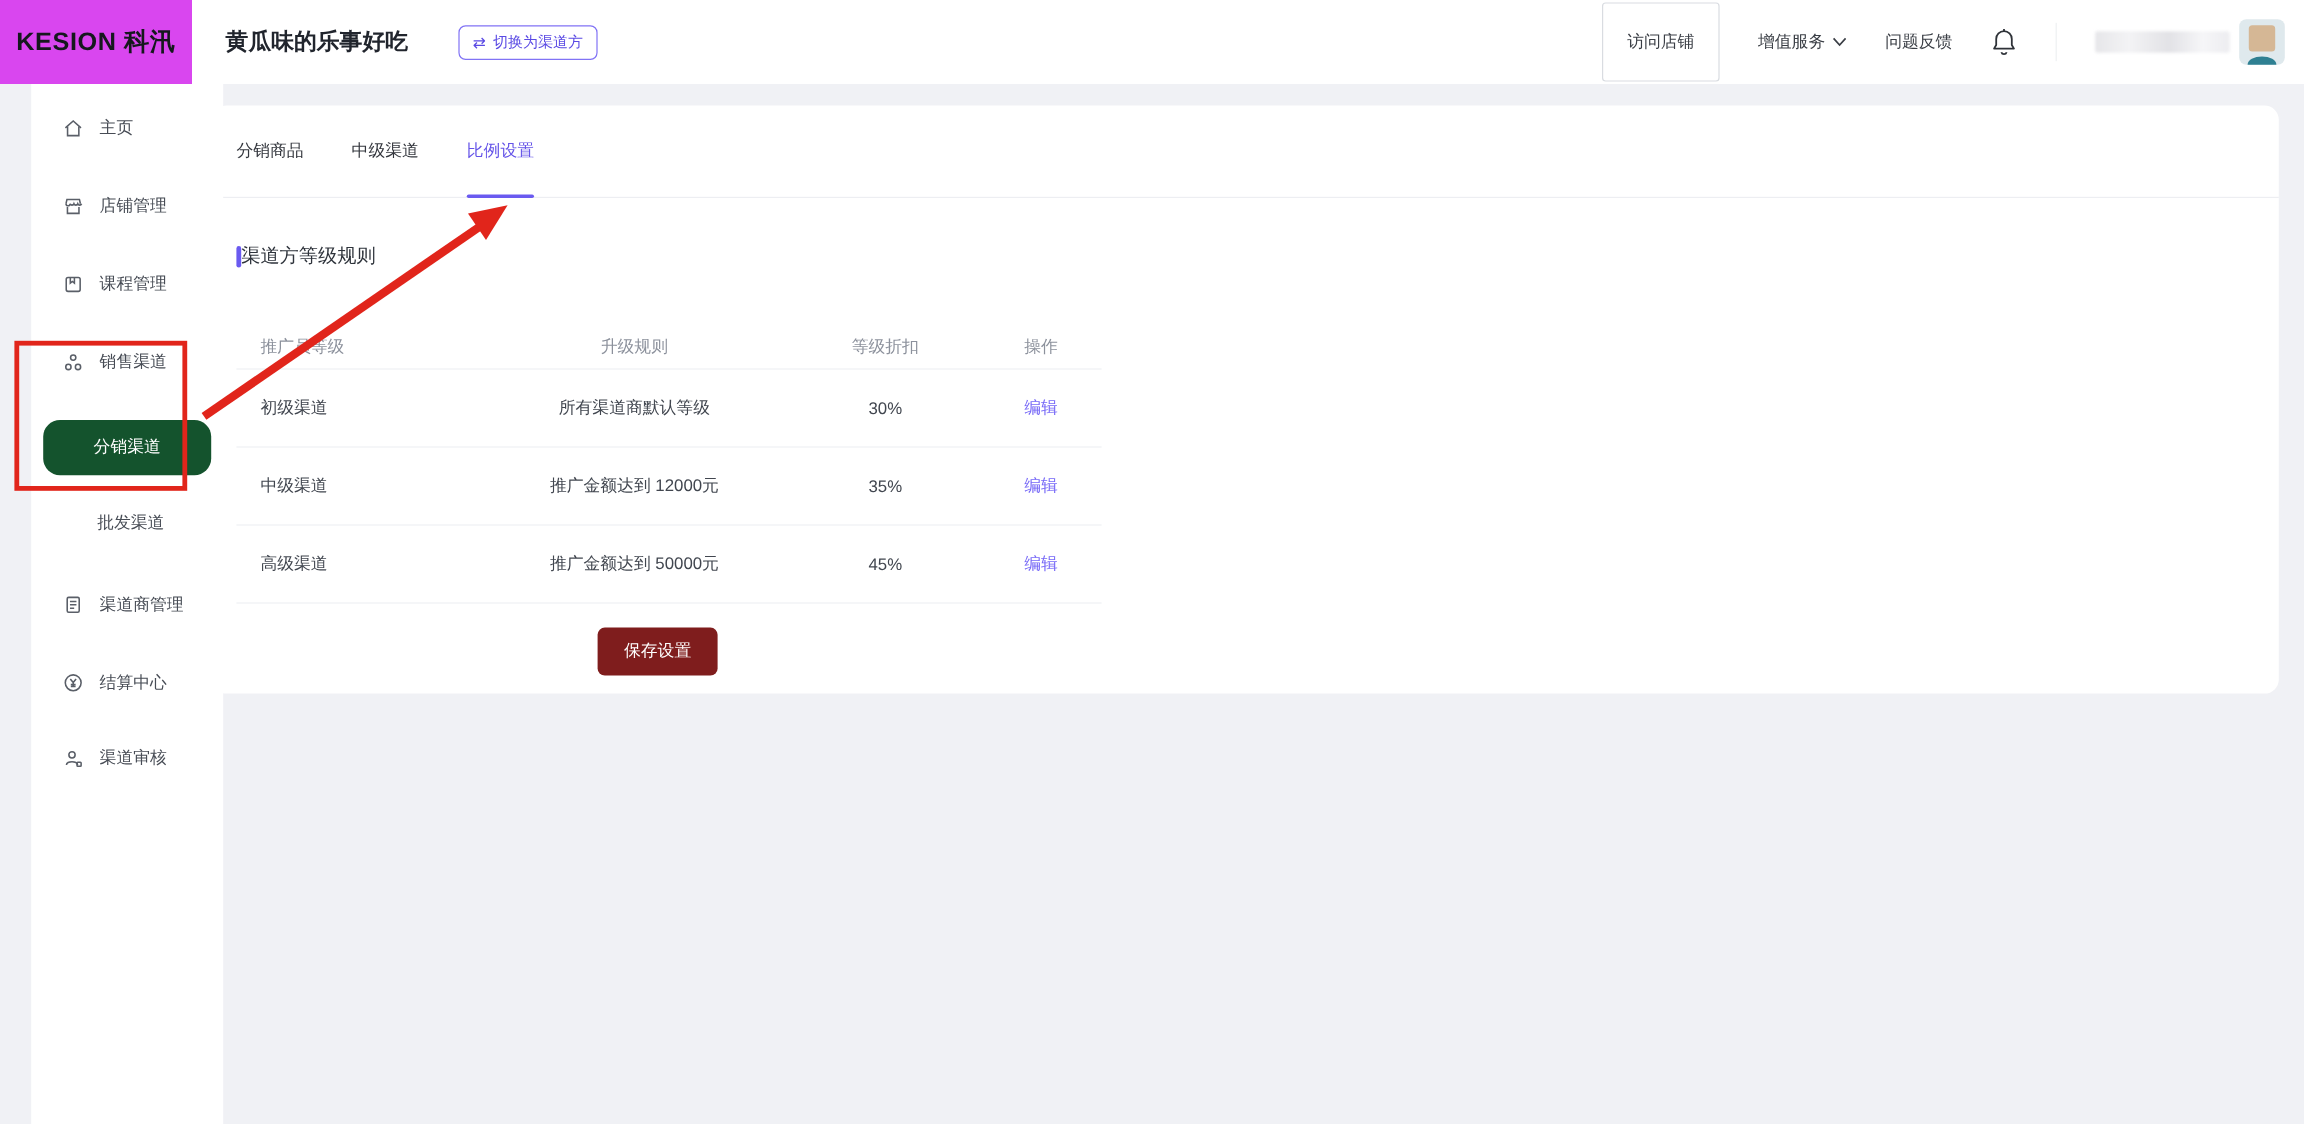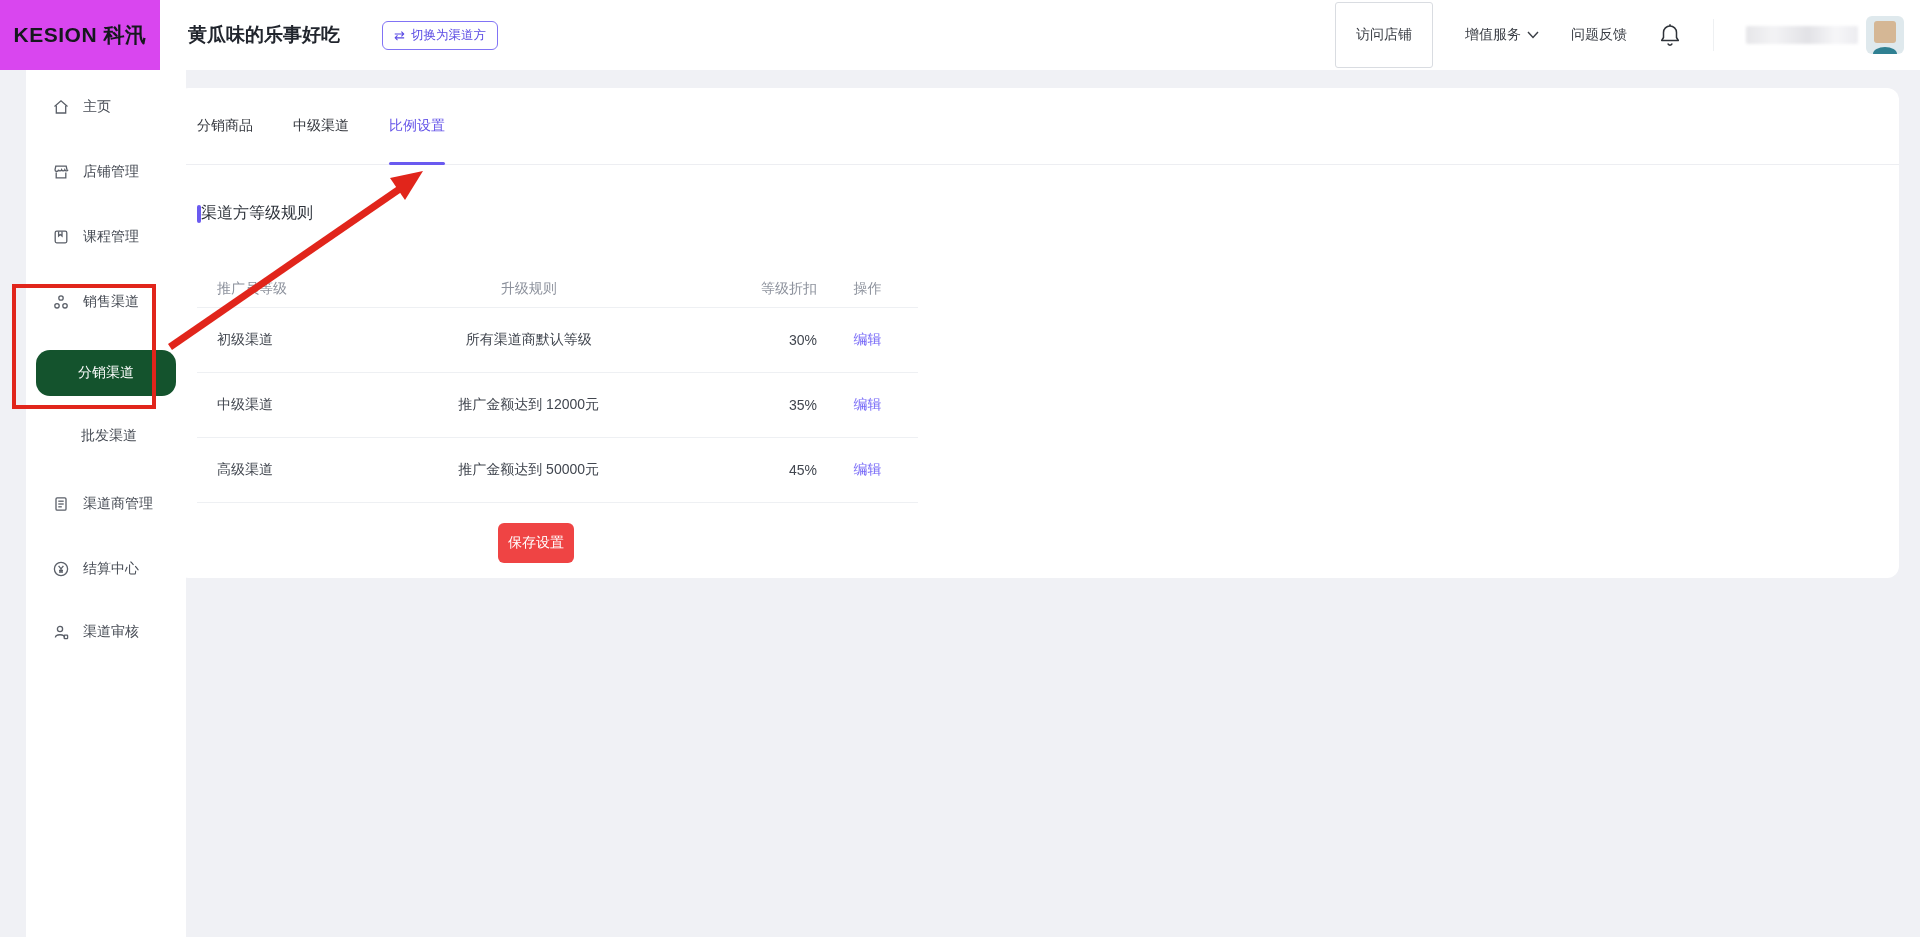--- a/index.html
+++ b/index.html
@@ -90,27 +90,27 @@
     font-size:16px; color:#2e333b;
   }
   .section-bar { width:4px; height:18px; background:#6a5af0; border-radius:2px; }
 
   .rule-table { position:absolute; left:20px; top:182px; width:721px; font-size:14px; }
   .t-row { display:flex; align-items:center; border-bottom:1px solid #eef0f3; }
   .t-head { height:38px; color:#8c919c; }
   .t-body { height:65px; color:#41464f; }
   .c1 { width:28%; text-align:left; padding-left:20px; }
   .c2 { width:36%; text-align:center; }
-  .c3 { width:22%; text-align:right; }
+  .c3 { width:22%; text-align:center; }
   .c4 { width:14%; text-align:center; }
   .edit-link { color:#7668f7; cursor:pointer;text-align:right; }
 
   .save-btn {
-    position:absolute; left:321px; top:435px; width:76px; height:40px;
-    background:#ef4444; color:#fff; font-size:14px; border:none; border-radius:6px;
+    position:absolute; left:321px; top:435px; width:100px; height:40px;
+    background:#7f1d1d; color:#fff; font-size:14px; border:none; border-radius:6px;
     cursor:pointer;
   }
 
   
   .annotation { position:absolute; top:0; left:0; z-index:50; pointer-events:none; }
 </style>
 </head>
 <body>
 
 <div class="header">

